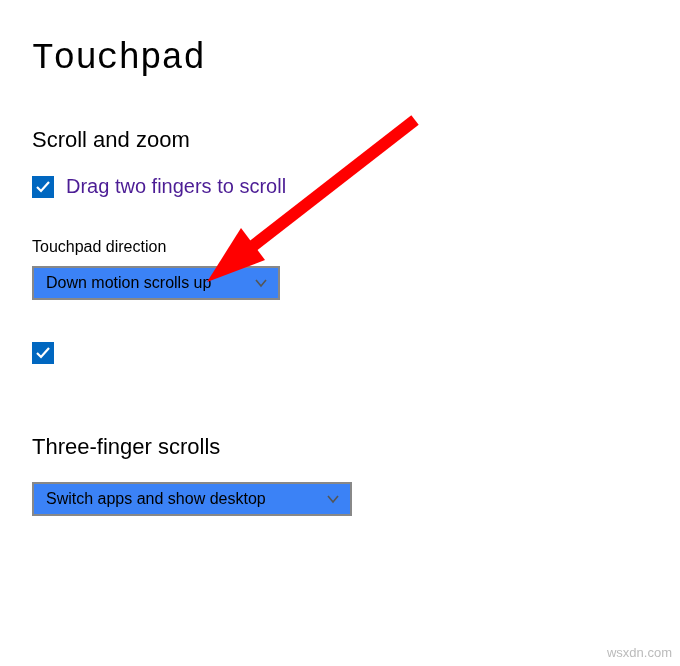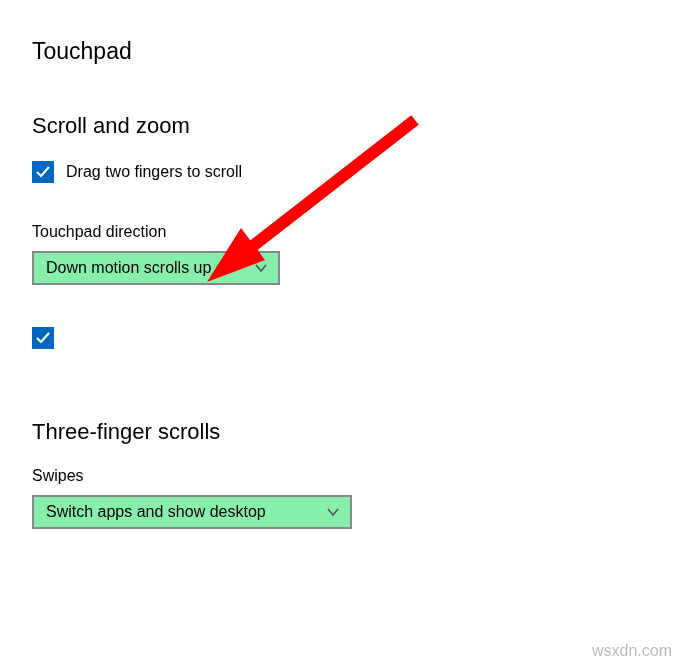--- a/index.html
+++ b/index.html
@@ -11,24 +11,25 @@
       background: #ffffff;
       font-family: "Segoe UI", -apple-system, sans-serif;
       color: #000000;
       position: relative;
       overflow: hidden;
     }
     .container {
       padding: 38px 32px 0 32px;
     }
     .page-title {
-      font-size: 23px;
+      font-size: 36px;
       font-weight: 400;
       margin: 0 0 48px 0;
       color: #000;
+      font-family: Liberation Mono, monospace;
     }
     .section-title {
       font-size: 22px;
       font-weight: 400;
       margin: 0 0 22px 0;
       color: #000;
     }
     .checkbox-row {
       display: flex;
       align-items: center;
@@ -43,39 +44,39 @@
       align-items: center;
       justify-content: center;
       flex-shrink: 0;
       margin-right: 12px;
     }
     .checkbox svg {
       width: 16px;
       height: 16px;
     }
     .checkbox-label {
-      font-size: 16px;
-      color: #000000;
+      font-size: 20px;
+      color: #4c1d95;
     }
     .field-label {
       font-size: 16px;
       color: #000;
       margin-bottom: 10px;
     }
     .dropdown {
       display: flex;
       align-items: center;
       justify-content: space-between;
       border: 2px solid #888888;
       padding: 6px 10px 6px 12px;
       font-size: 16px;
       color: #000;
       width: fit-content;
       min-width: 248px;
-      background: #86efac;
+      background: #3b82f6;
     }
     .dropdown-swipes {
       min-width: 320px;
     }
     .chevron {
       margin-left: 14px;
       display: flex;
       align-items: center;
     }
     .chevron svg {
@@ -87,21 +88,21 @@
     .arrow-annotation {
       position: absolute;
       left: 195px;
       top: 110px;
       pointer-events: none;
     }
     .watermark {
       position: absolute;
       right: 8px;
       bottom: 6px;
-      font-size: 16px;
+      font-size: 13px;
       color: #bbbbbb;
       font-family: Arial, sans-serif;
     }
   </style>
 </head>
 <body>
 
 <div class="container">
   <h1 class="page-title">Touchpad</h1>
 
@@ -133,21 +134,20 @@
       <svg viewBox="0 0 16 16">
         <path d="M2 8 L6 12 L14 3" stroke="#ffffff" stroke-width="2.2" fill="none"></path>
       </svg>
     </div>
   </div>
 
   <div class="spacer-md"></div>
 
   <h2 class="section-title">Three-finger scrolls</h2>
 
-  <div class="field-label">Swipes</div>
   <div class="dropdown dropdown-swipes">
     <span>Switch apps and show desktop</span>
     <span class="chevron">
       <svg viewBox="0 0 14 14">
           <path d="M2 4 L7 10 L12 4" stroke="#555555" stroke-width="1.6" fill="none"></path>
         </svg>
     </span>
   </div>
 </div>
 

